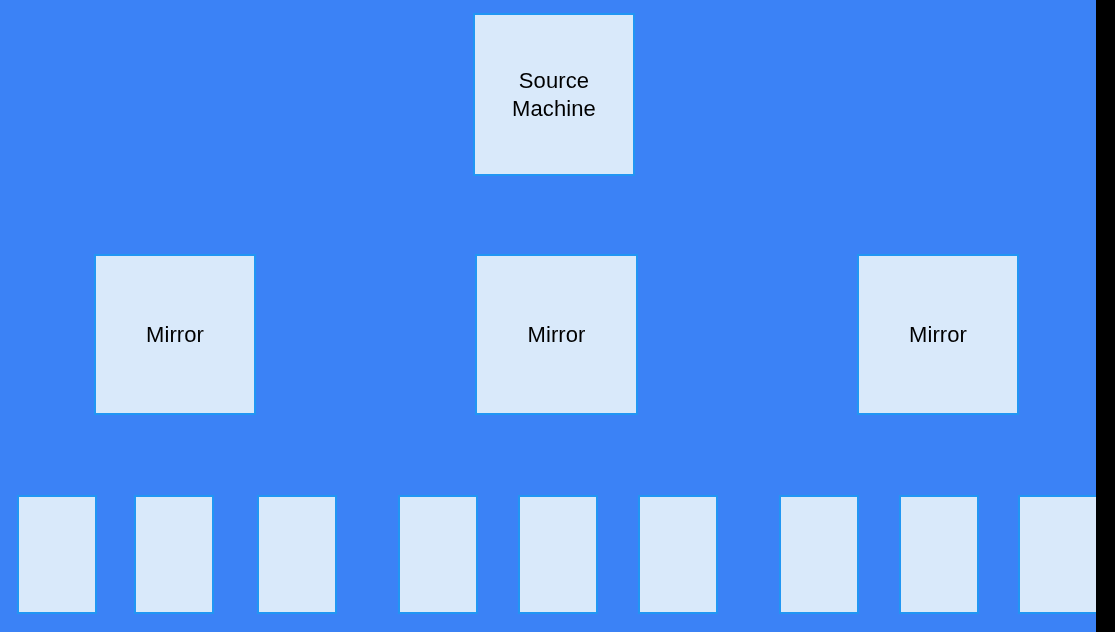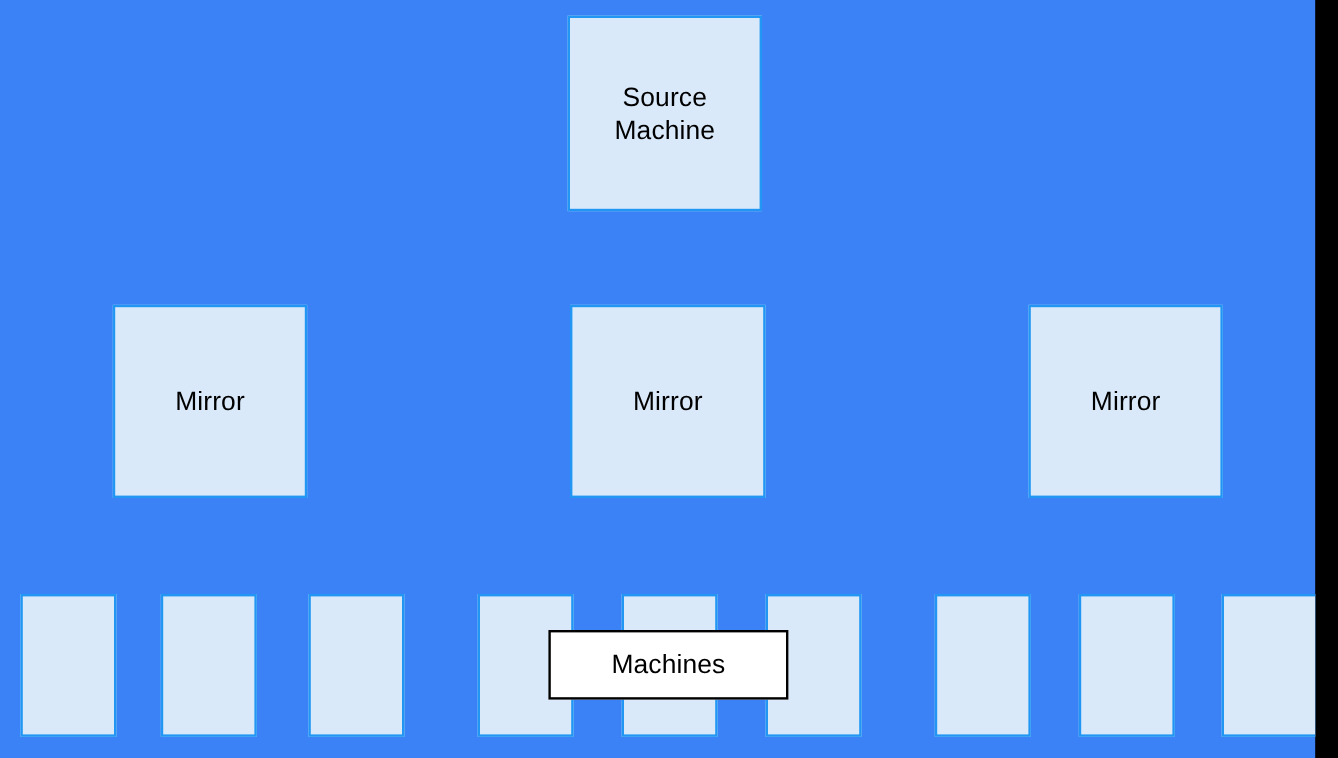--- a/index.html
+++ b/index.html
@@ -127,17 +127,14 @@
   <div class="node leaf" style="left:779px">
       <span class="node-label"></span>
     </div>
   <div class="node leaf" style="left:899px">
       <span class="node-label"></span>
     </div>
   <div class="node leaf" style="left:1018px">
       <span class="node-label"></span>
     </div>
 
-  <div class="group-label">
-    <span class="node-label">Machines</span>
-  </div>
 
 </div>
 
 </body></html>

